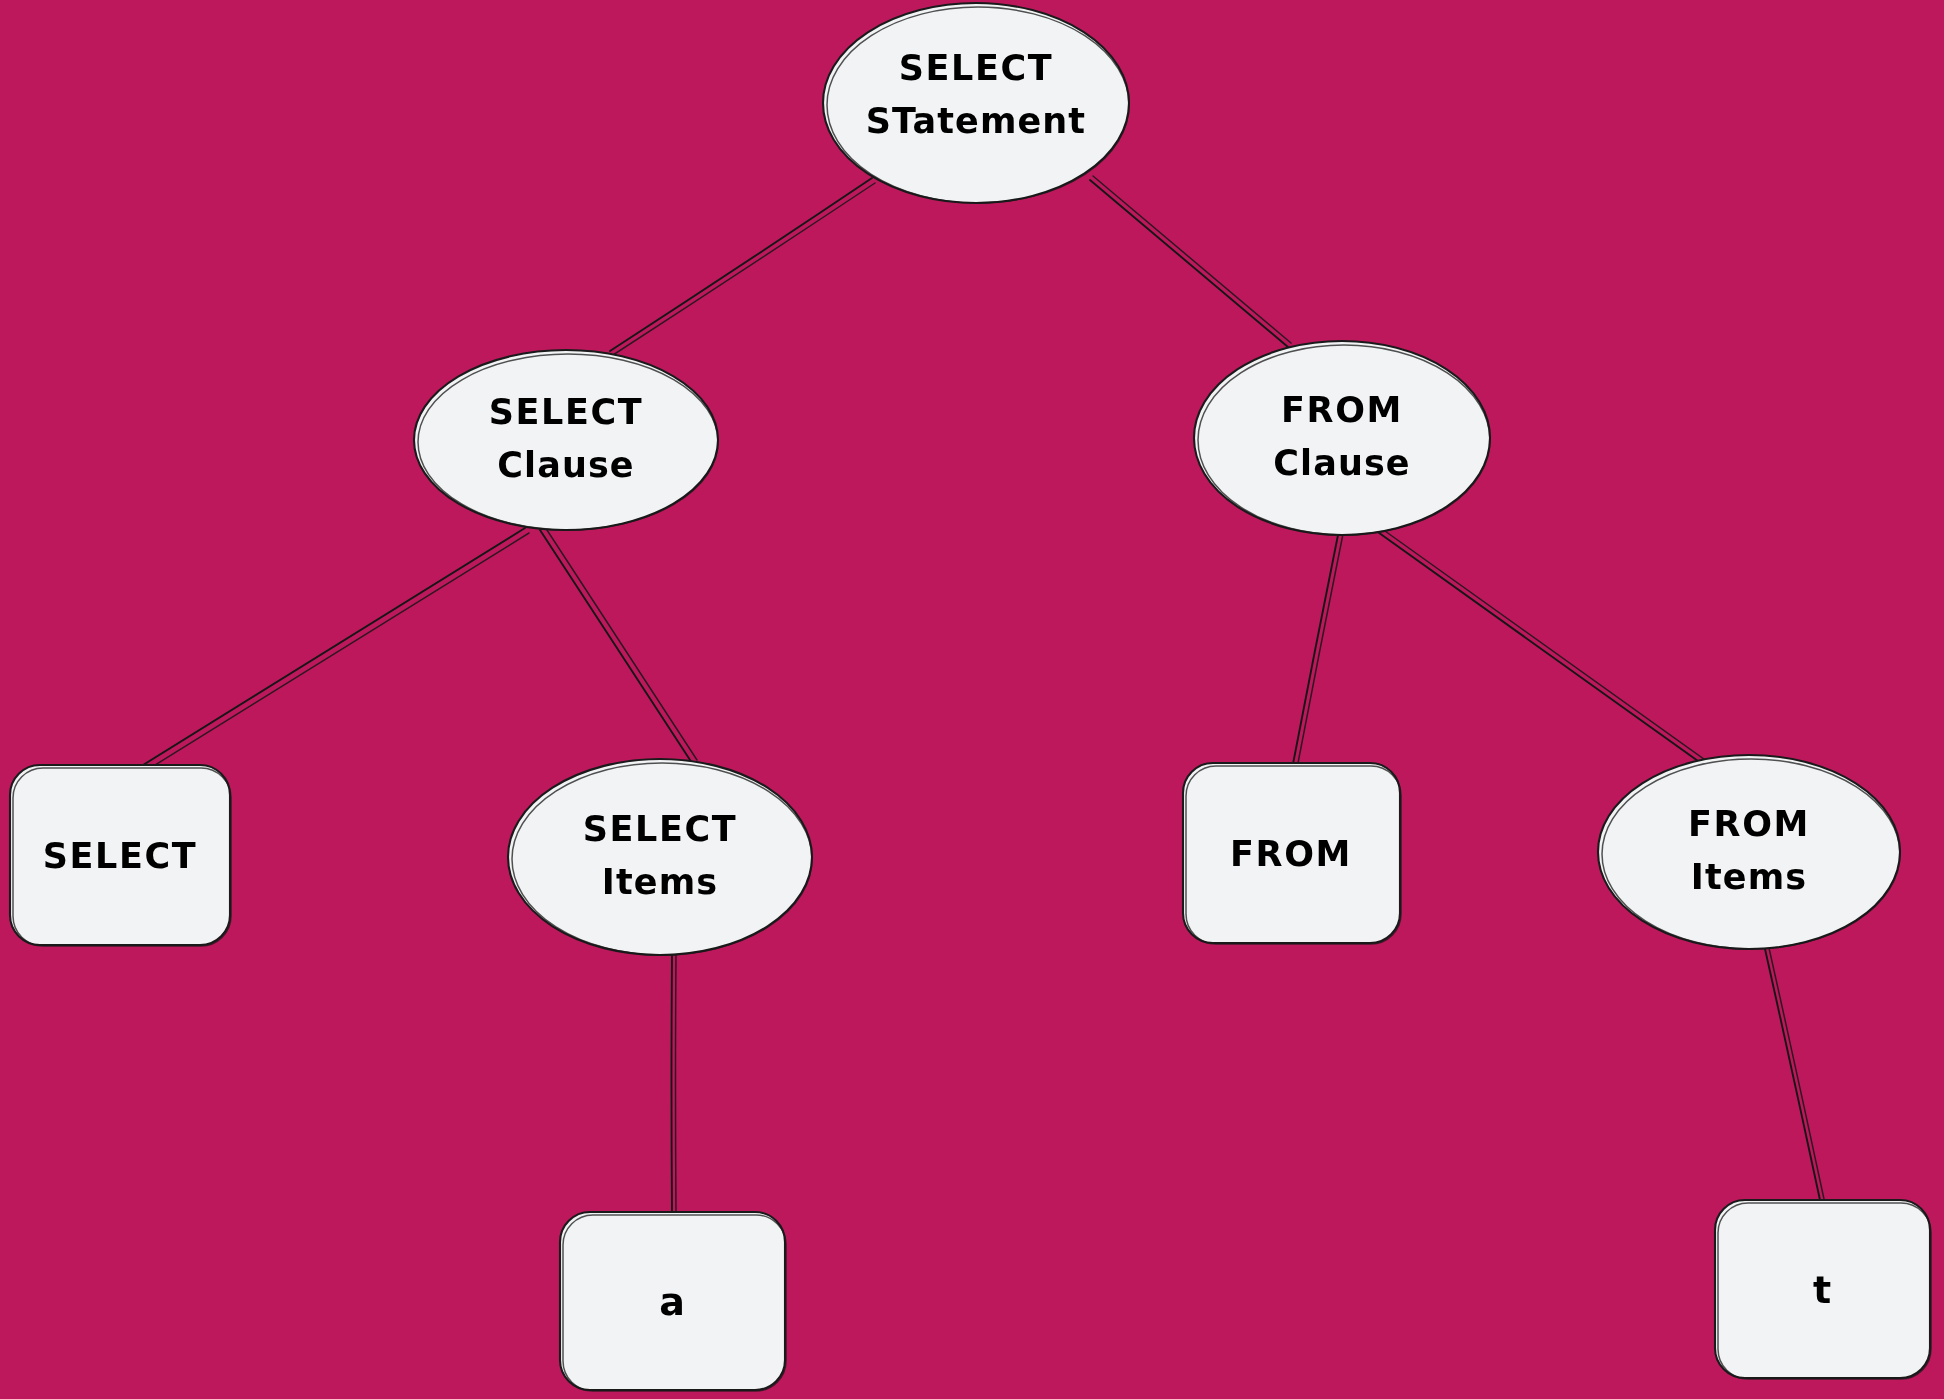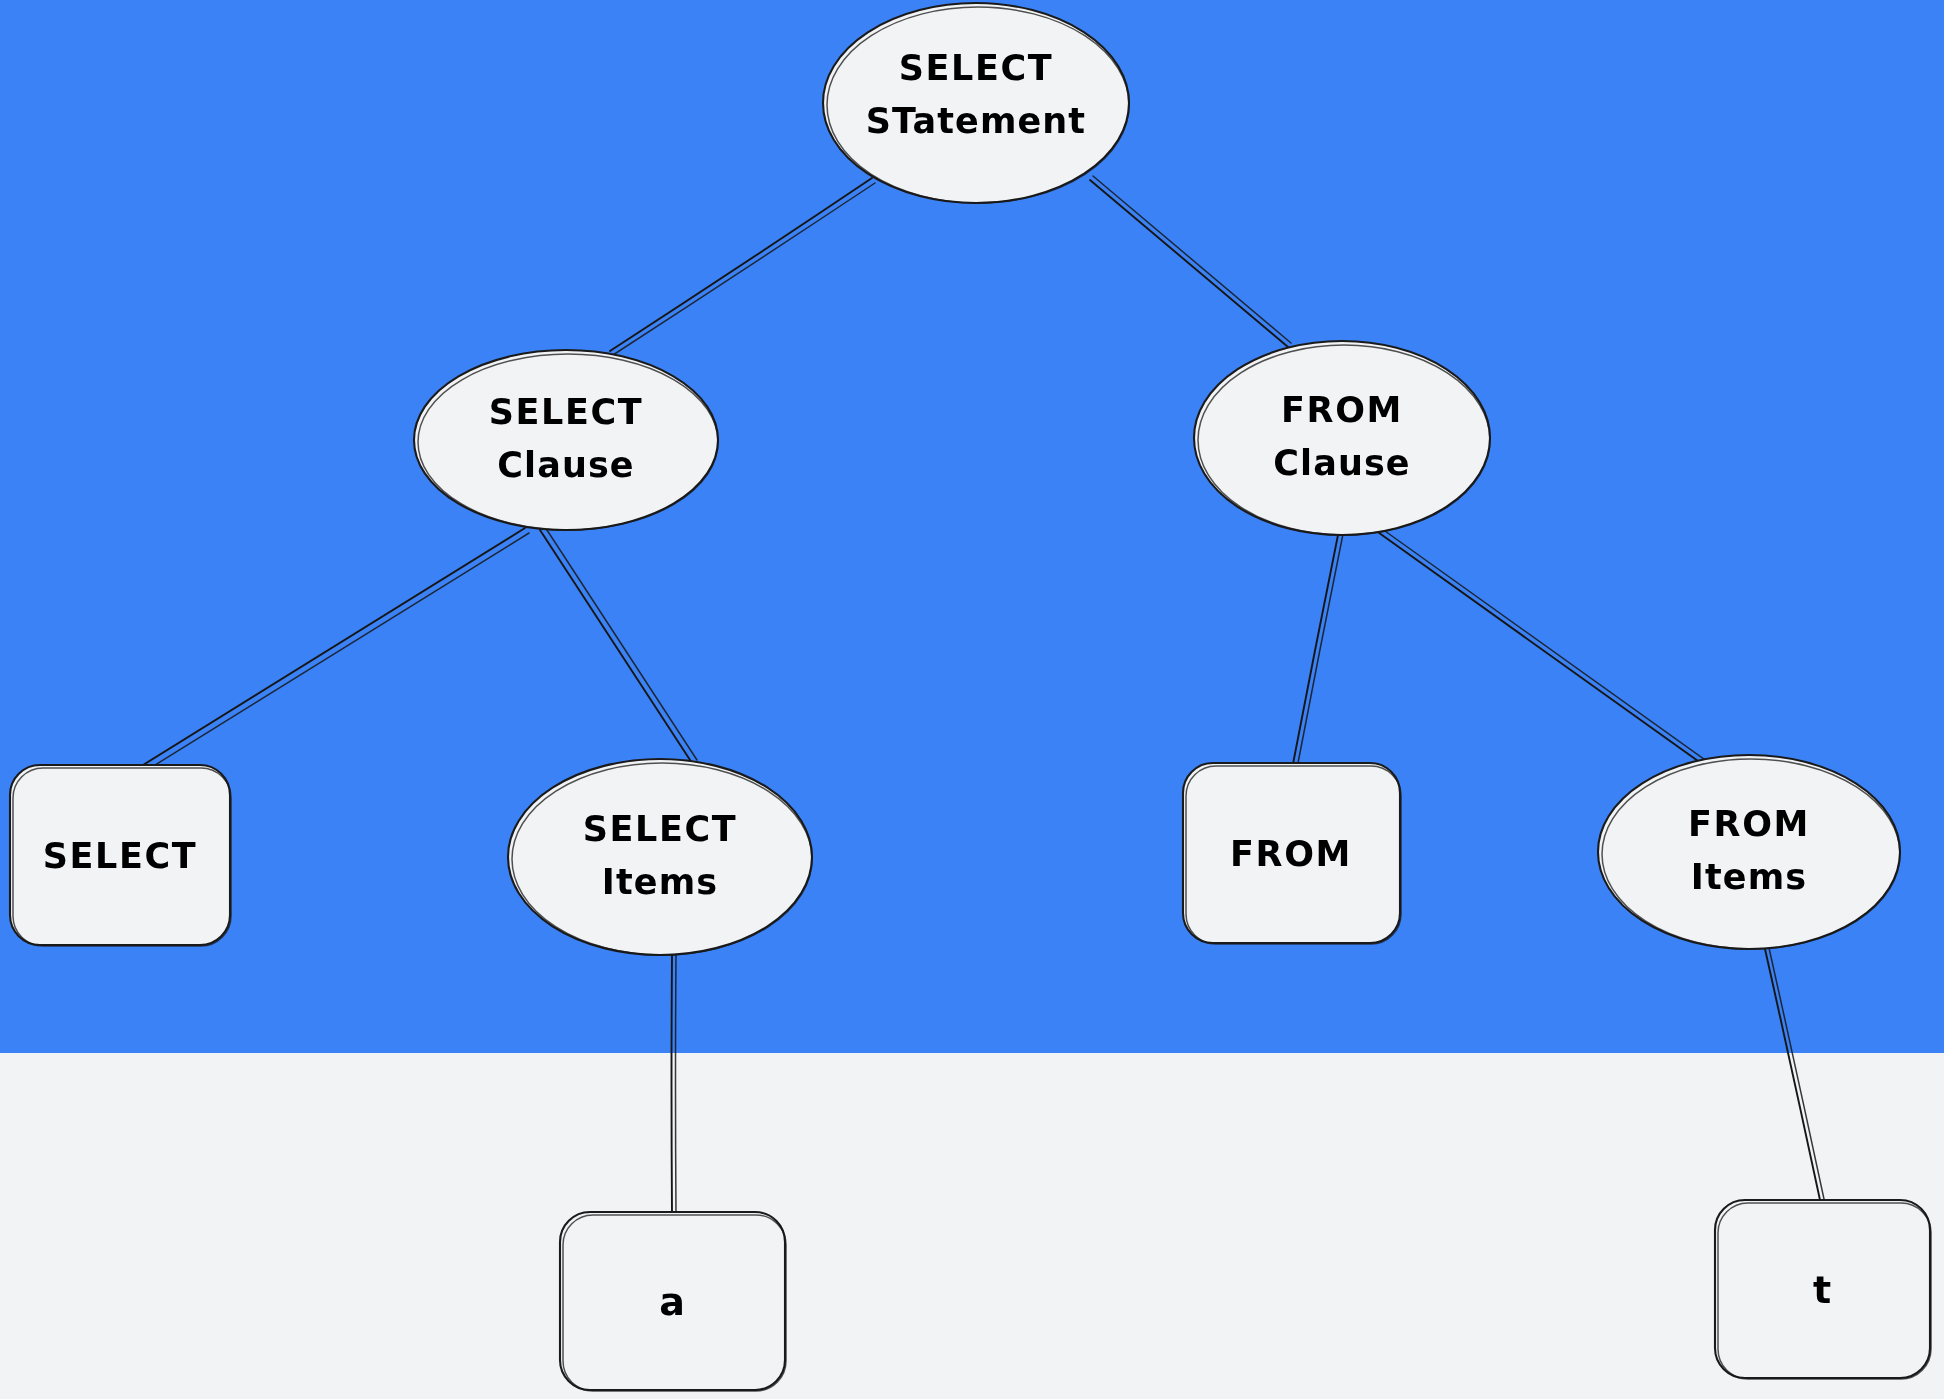--- a/index.html
+++ b/index.html
@@ -10,22 +10,22 @@
   }
   body {
     width: 1944px;
     height: 1399px;
     overflow: hidden;
     font-family: "DejaVu Sans", sans-serif;
   }
   #diagram-root {
     position: relative;
     width: 1944px;
-    height: 1053px;
-    background: #3b82f6;
+    height: 1399px;
+    background: #be185d;
   }
   #tree-svg {
     position: absolute;
     top: 0;
     left: 0;
     width: 1944px;
     height: 1399px;
     display: block;
   }
   .node-shape {

